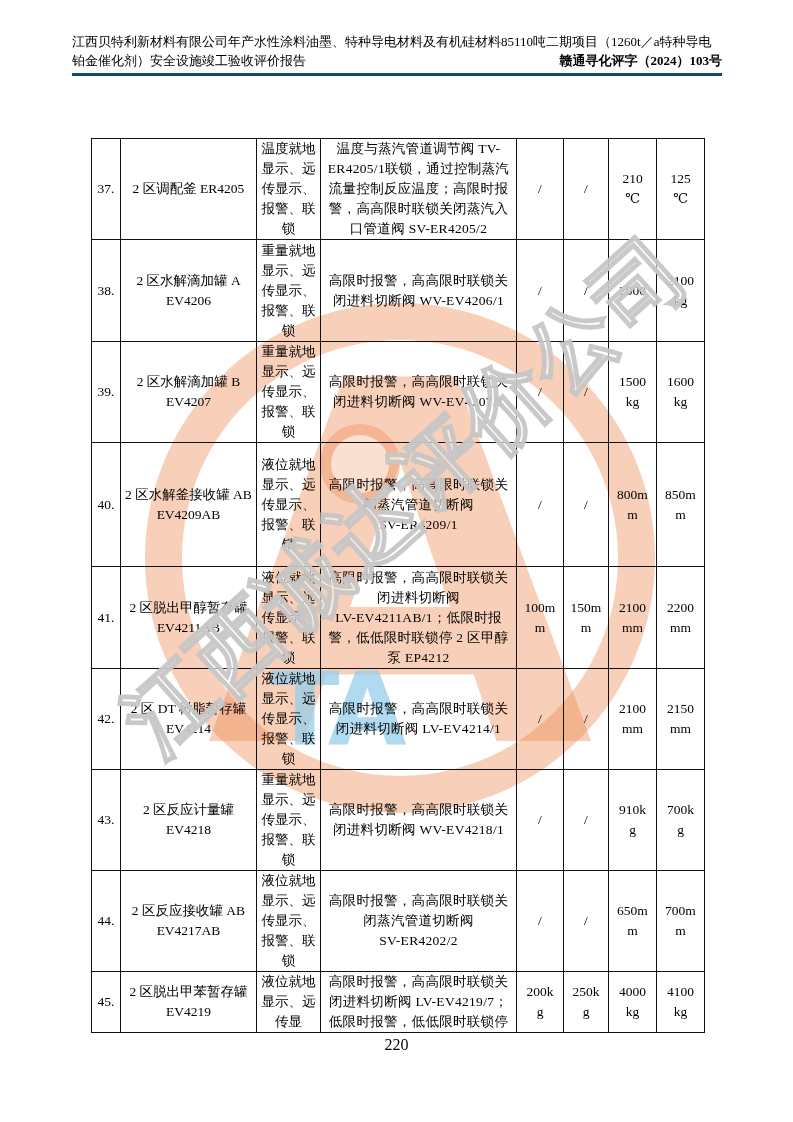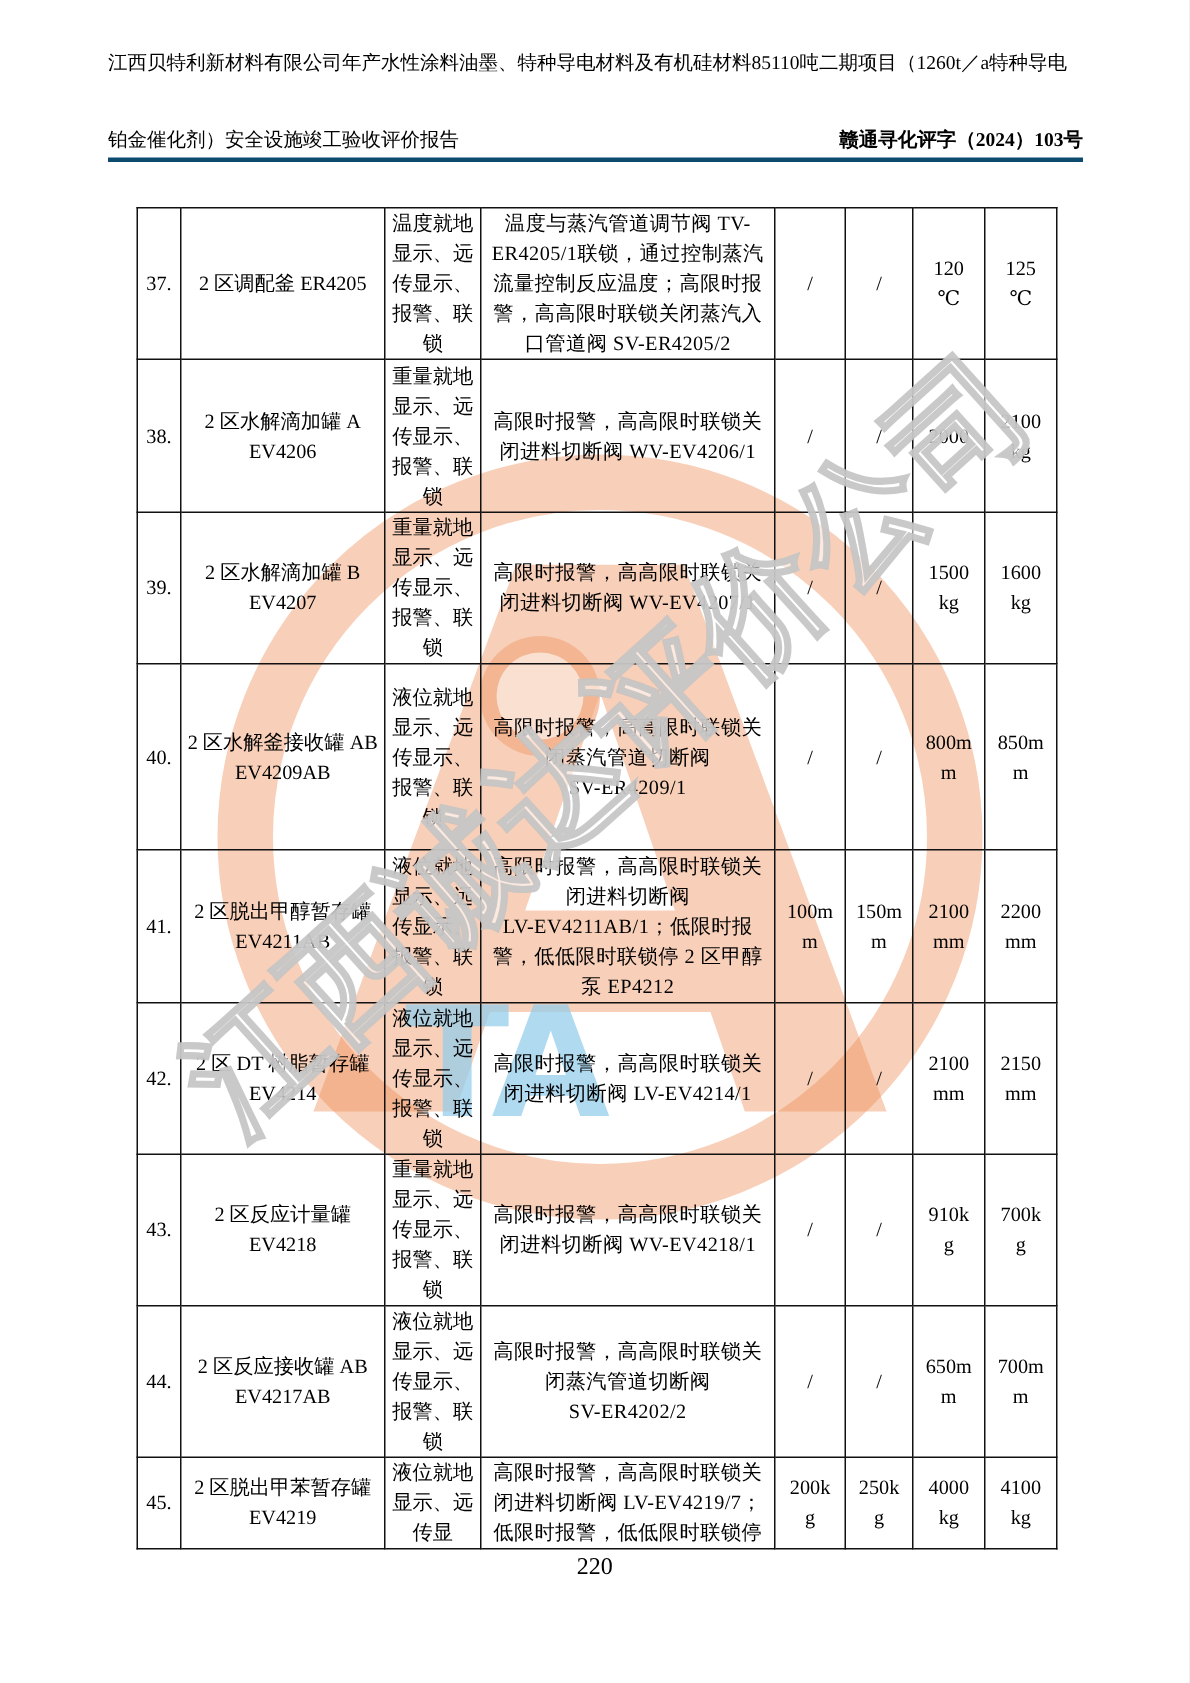--- a/index.html
+++ b/index.html
@@ -56,21 +56,21 @@
   
   .header{
     position:absolute;left:72px;top:32px;width:650px;
     font-size:13px;line-height:19px;
     border-bottom:3px solid #0c4a6e;
     padding-bottom:3px;
     z-index:10;
   }
   .header .h-line{white-space:nowrap;}
   .header .h-line3{display:flex;justify-content:space-between;align-items:flex-end;gap:32px;}
-  .header .doc-no{font-weight:bold;margin-top:32px;}
+  .header .doc-no{font-weight:bold;}
   
   .tbl-wrap{position:absolute;left:91px;top:138px;z-index:10;}
   table.equip{
     border-collapse:collapse;table-layout:fixed;
     width:613px;
     font-size:13.5px;line-height:20px;
     background:transparent;
   }
   table.equip td{
     border:1.5px solid #111;
@@ -117,21 +117,21 @@
           <col style="width:48px">
       </colgroup>
       <tbody>
           <tr style="height: 101px;">
             <td class="c0">37.</td>
             <td class="c1">2 区调配釜 ER4205</td>
             <td class="c2">温度就地显示、远传显示、报警、联锁</td>
             <td class="c3">温度与蒸汽管道调节阀 TV-ER4205/1联锁，通过控制蒸汽流量控制反应温度；高限时报警，高高限时联锁关闭蒸汽入口管道阀 SV-ER4205/2</td>
             <td class="c4">/</td>
             <td class="c5">/</td>
-            <td class="c6">120
+            <td class="c6">210
 ℃</td>
             <td class="c7">125
 ℃</td>
           </tr>
           <tr style="height: 102px;">
             <td class="c0">38.</td>
             <td class="c1">2 区水解滴加罐 A EV4206</td>
             <td class="c2">重量就地显示、远传显示、报警、联锁</td>
             <td class="c3">高限时报警，高高限时联锁关闭进料切断阀 WV-EV4206/1</td>
             <td class="c4">/</td>

